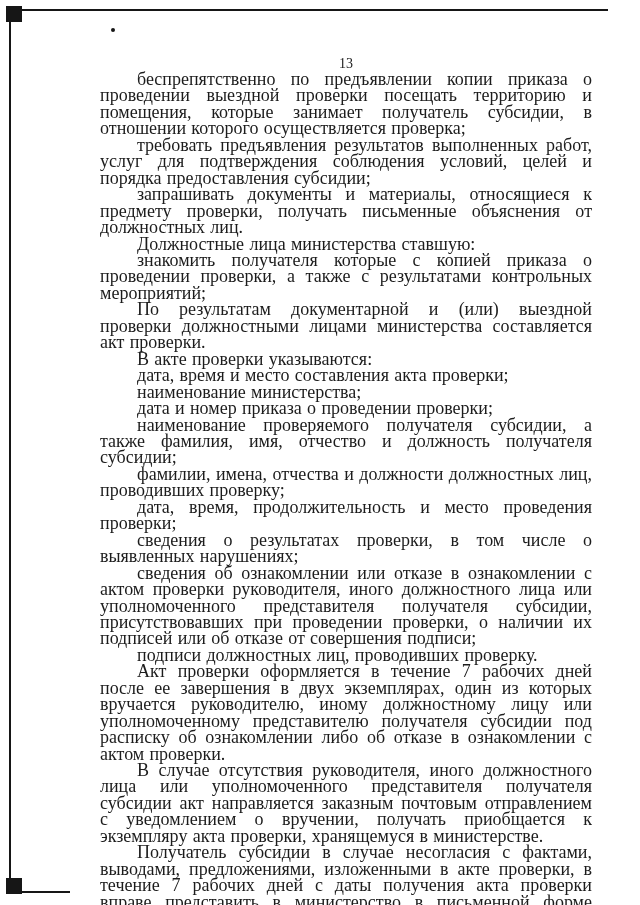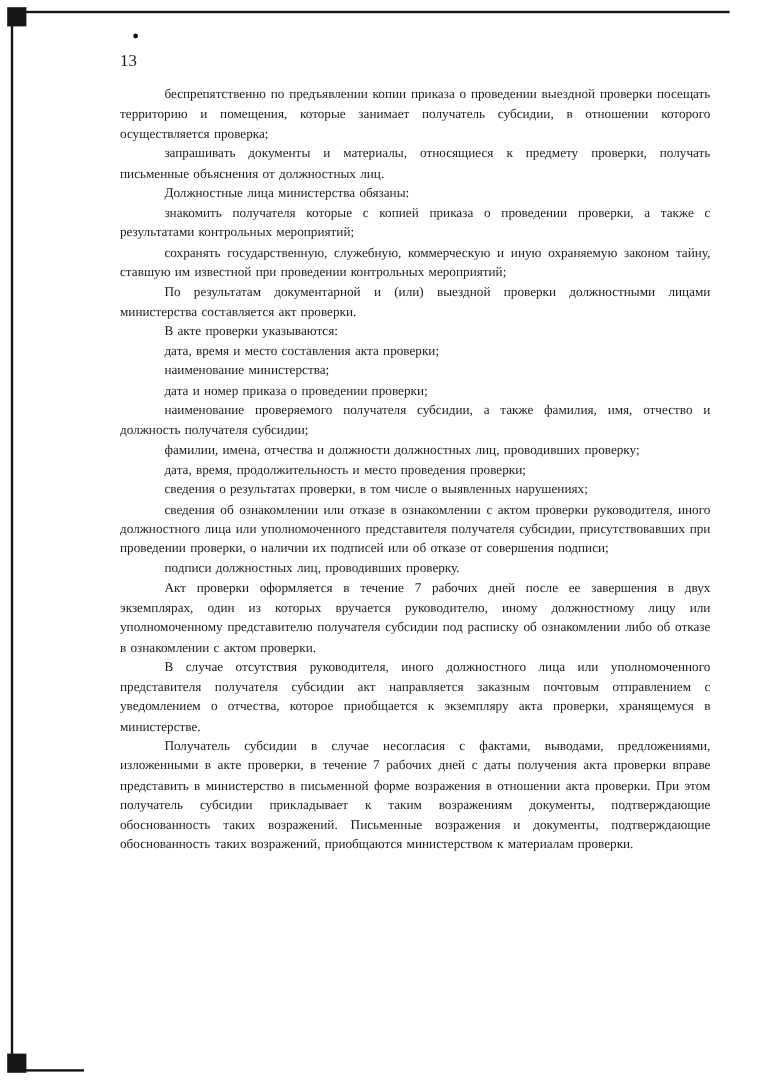--- a/index.html
+++ b/index.html
@@ -31,62 +31,62 @@
     position: absolute; left: 10px; top: 891px;
     width: 60px; height: 2px; background: var(--frame, #161616);
   }
   .speck {
     position: absolute; left: 111px; top: 28px;
     width: 4px; height: 4px; border-radius: 50%;
     background: var(--frame, #161616);
   }
 
   .page-number {
-    position: absolute; top: 44px; left: 100px;
-    width: 492px; 
+    position: absolute; top: 56px; left: 100px;
+    width: 492px; text-align: center;
     font-size: 14px;
   }
 
   .content {
     position: absolute; top: 71px; left: 100px;
     width: 492px;
   }
   .para {
-    font-size: 11px;
+    font-size: 18px;
     line-height: 16.45px;
     text-align: justify;
     text-indent: 37px;
     word-spacing: 0.8px;
   }
 </style>
 </head>
 <body style="--ink: #1c1c1c; --frame: #161616; background: rgb(255, 255, 255);">
 
 <div class="corner corner-tl"></div>
 <div class="corner corner-bl"></div>
 <div class="frame-top"></div>
 <div class="frame-left"></div>
 <div class="frame-bottom"></div>
 <div class="speck"></div>
 
 <div class="page-number">13</div>
 
 <div class="content">
     <p class="para">беспрепятственно по предъявлении копии приказа о проведении выездной проверки посещать территорию и помещения, которые занимает получатель субсидии, в отношении которого осуществляется проверка;</p>
+    <p class="para">требовать предъявления результатов выполненных работ, услуг для подтверждения соблюдения условий, целей и порядка предоставления субсидии;</p>
     <p class="para">запрашивать документы и материалы, относящиеся к предмету проверки, получать письменные объяснения от должностных лиц.</p>
-    <p class="para">Должностные лица министерства обязаны:</p>
+    <p class="para">Должностные лица министерства ставшую:</p>
     <p class="para">знакомить получателя которые с копией приказа о проведении проверки, а также с результатами контрольных мероприятий;</p>
-    <p class="para">сохранять государственную, служебную, коммерческую и иную охраняемую законом тайну, ставшую им известной при проведении контрольных мероприятий;</p>
     <p class="para">По результатам документарной и (или) выездной проверки должностными лицами министерства составляется акт проверки.</p>
     <p class="para">В акте проверки указываются:</p>
     <p class="para">дата, время и место составления акта проверки;</p>
     <p class="para">наименование министерства;</p>
     <p class="para">дата и номер приказа о проведении проверки;</p>
     <p class="para">наименование проверяемого получателя субсидии, а также фамилия, имя, отчество и должность получателя субсидии;</p>
     <p class="para">фамилии, имена, отчества и должности должностных лиц, проводивших проверку;</p>
     <p class="para">дата, время, продолжительность и место проведения проверки;</p>
     <p class="para">сведения о результатах проверки, в том числе о выявленных нарушениях;</p>
     <p class="para">сведения об ознакомлении или отказе в ознакомлении с актом проверки руководителя, иного должностного лица или уполномоченного представителя получателя субсидии, присутствовавших при проведении проверки, о наличии их подписей или об отказе от совершения подписи;</p>
     <p class="para">подписи должностных лиц, проводивших проверку.</p>
     <p class="para">Акт проверки оформляется в течение 7 рабочих дней после ее завершения в двух экземплярах, один из которых вручается руководителю, иному должностному лицу или уполномоченному представителю получателя субсидии под расписку об ознакомлении либо об отказе в ознакомлении с актом проверки.</p>
-    <p class="para">В случае отсутствия руководителя, иного должностного лица или уполномоченного представителя получателя субсидии акт направляется заказным почтовым отправлением с уведомлением о отчества, которое приобщается к экземпляру акта проверки, хранящемуся в министерстве.</p>
+    <p class="para">В случае отсутствия руководителя, иного должностного лица или уполномоченного представителя получателя субсидии акт направляется заказным почтовым отправлением с уведомлением о вручении, получать приобщается к экземпляру акта проверки, хранящемуся в министерстве.</p>
     <p class="para">Получатель субсидии в случае несогласия с фактами, выводами, предложениями, изложенными в акте проверки, в течение 7 рабочих дней с даты получения акта проверки вправе представить в министерство в письменной форме возражения в отношении акта проверки. При этом получатель субсидии прикладывает к таким возражениям документы, подтверждающие обоснованность таких возражений. Письменные возражения и документы, подтверждающие обоснованность таких возражений, приобщаются министерством к материалам проверки.</p>
   </div>
 
 </body></html>

